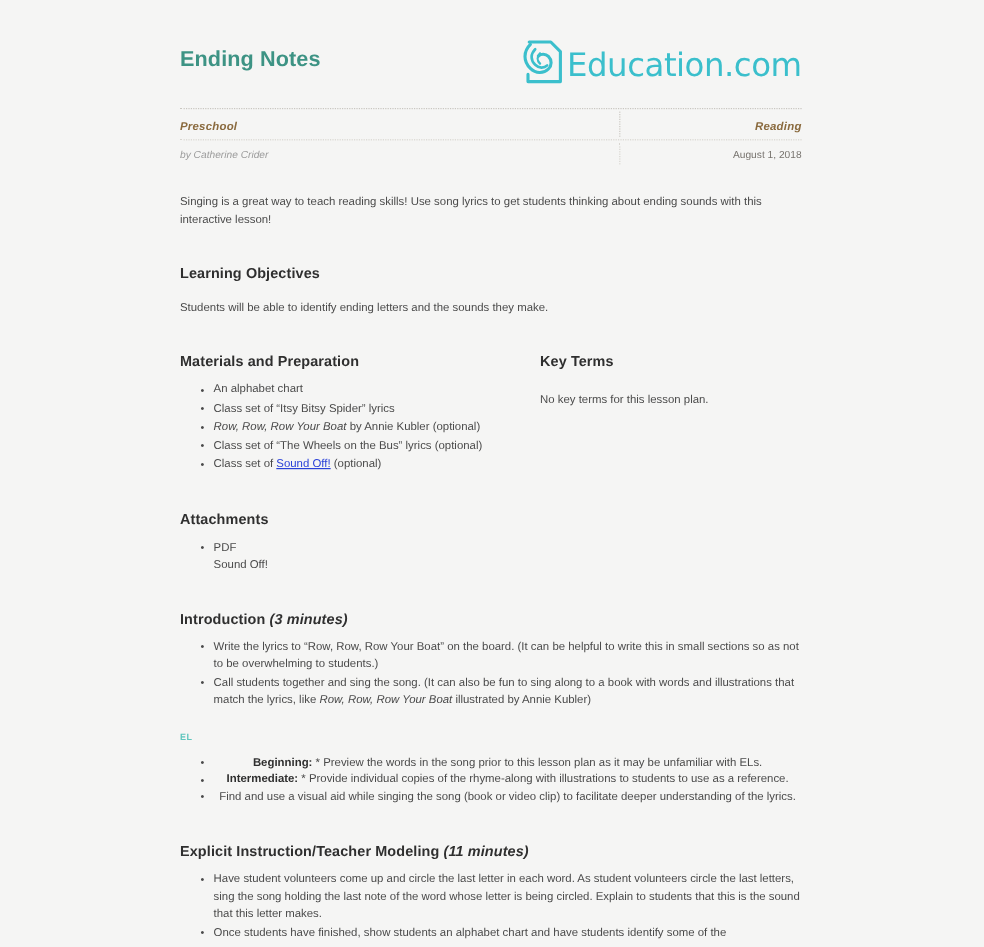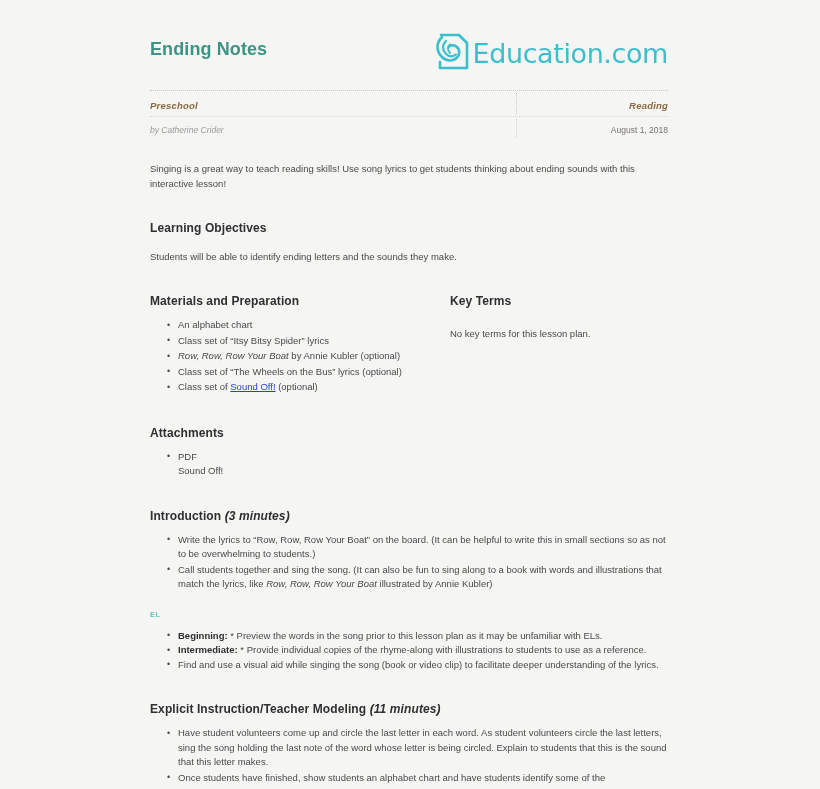--- a/index.html
+++ b/index.html
@@ -173,21 +173,21 @@
     margin-bottom: 1px;
   }
   ul.bullets > li::before {
     content: "\2022";
     position: absolute;
     left: -11px;
     top: -0.5px;
     font-size: 9px;
     color: #4a4a4a;
   }
-  ul.tight > li { margin-bottom: 0; }
+  ul.tight > li { margin-bottom: 0; text-align: center; }
 
   .keyterms-body {
     font-size: 9.5px;
     line-height: 15px;
     color: #4a4a4a;
     margin: 18px 0 0 0;
   }
 
   em.ital { font-style: italic; }
   .lnk {

